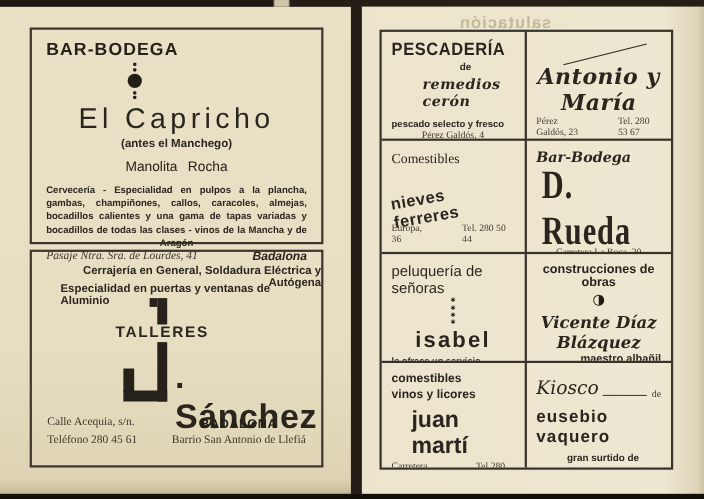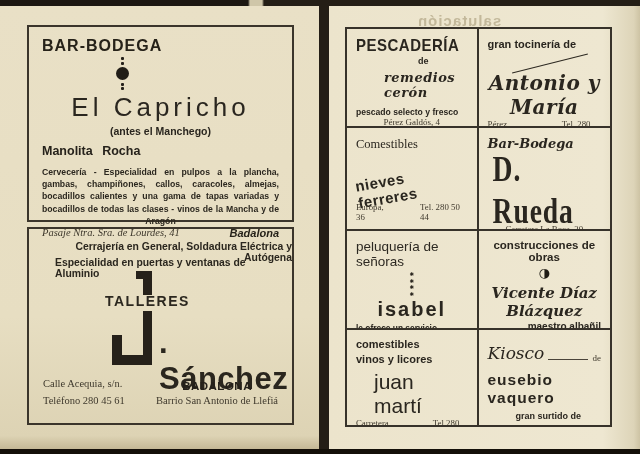--- a/index.html
+++ b/index.html
@@ -28,21 +28,21 @@
   
   .adbox{position:absolute;left:27px;width:267px;border:2px solid #3b352b;box-sizing:border-box;}
   .box-capricho{top:19px;height:197px;padding:10px 13px 8px;display:flex;flex-direction:column;}
   .cap-header{font-size:16px;font-weight:bold;letter-spacing:1px;color:#262219;}
   .cap-mark{align-self:center;transform:translateX(-38px);margin-top:2px;
     display:flex;flex-direction:column;align-items:center;gap:1.5px;}
   .cap-mark .d{width:3px;height:3px;background:#24201a;border-radius:1px;}
   .cap-mark .c{width:13px;height:13px;background:#211d17;border-radius:50%;margin:1px 0;}
   .cap-title{font-size:26px;font-weight:400;letter-spacing:4px;color:#2a261f;text-align:center;margin-top:2px;}
   .cap-sub{font-size:10.5px;font-weight:bold;text-align:center;margin-top:2px;color:#2a261f;}
-  .cap-owner{font-size:12.5px;font-weight:bold;margin-top:7px;word-spacing:6px;color:#26221b;}
+  .cap-owner{font-size:12.5px;font-weight:normal;text-align:center;margin-top:7px;word-spacing:6px;color:#26221b;}
   .cap-desc{font-size:8.7px;font-weight:bold;line-height:1.4;text-align:justify;text-align-last:center;
     margin-top:8px;color:#2b271f;}
   .cap-bottom{margin-top:auto;display:flex;justify-content:space-between;align-items:flex-start;font-style:italic;}
   .serif{font-family:"Liberation Serif",serif;}
   .cap-addr{font-size:10.5px;color:#3e382c;}
   .cap-city{font-size:11px;font-weight:bold;color:#262219;}
   .box-talleres{top:221px;height:198px;}
   .tal-line1{position:absolute;left:0;right:0;top:12px;text-align:right;
     font-size:10.4px;font-weight:bold;color:#2b271f;}
   .tal-line2{position:absolute;left:14px;right:14px;top:28px;display:flex;align-items:center;
@@ -98,21 +98,21 @@
   .isa-name{font-size:20px;font-weight:bold;letter-spacing:2px;align-self:center;margin-top:1px;}
   .isa-tag{font-size:8.4px;font-weight:bold;margin-top:2px;}
   
   .con-header{font-size:11.5px;font-weight:bold;text-align:center;margin-top:1px;}
   .con-icon{font-family:"DejaVu Sans",sans-serif;font-size:13px;text-align:center;line-height:1;margin-top:3px;color:#1f1b15;}
   .con-owner{font-family:"DejaVu Serif",serif;font-style:italic;font-weight:bold;
     font-size:15px;text-align:center;margin-top:5px;}
   .con-role{font-size:10px;font-weight:bold;text-align:right;margin-top:1px;}
   
   .mar-header{font-size:11px;font-weight:bold;line-height:1.35;}
-  .mar-owner{font-size:21px;font-weight:normal;word-spacing:9px;align-self:center;margin:3px 0 0 18px;}
+  .mar-owner{font-size:21px;font-weight:bold;word-spacing:9px;align-self:center;margin:3px 0 0 18px;}
   
   .kio-titlerow{display:flex;align-items:flex-end;margin-top:6px;}
   .kio-title{font-family:"DejaVu Serif",serif;font-style:italic;font-size:17px;}
   .kio-rule{flex:1;border-bottom:1px solid #4a443a;margin:0 5px 3px 4px;}
   .kio-de{font-family:"Liberation Serif",serif;font-size:9px;color:#403a2e;}
   .kio-owner{font-size:15.5px;font-weight:bold;letter-spacing:1px;align-self:center;margin-top:8px;}
   .kio-tag1{font-size:9px;font-weight:bold;margin:4px 0 0 28px;}
   .kio-tag2{font-size:9px;font-weight:bold;margin-top:3px;}
 </style>
 </head>
@@ -179,21 +179,20 @@
 
       <div class="cell">
         <div class="pes-title">PESCADERÍA</div>
         <div class="pes-de">de</div>
         <div class="pes-owner">remedios cerón</div>
         <div class="pes-tag">pescado selecto y fresco</div>
         <div class="pes-addr serif">Pérez Galdós, 4</div>
       </div>
 
       <div class="cell">
-        <div class="toc-header">gran tocinería de</div>
         <div class="toc-line"></div>
         <div class="toc-owner">Antonio y María</div>
         <div class="row-between serif addr-sm">
           <span>Pérez Galdós, 23</span>
           <span>Tel. 280 53 67</span>
         </div>
       </div>
 
       <div class="cell">
         <div class="nie-header serif">Comestibles</div>

